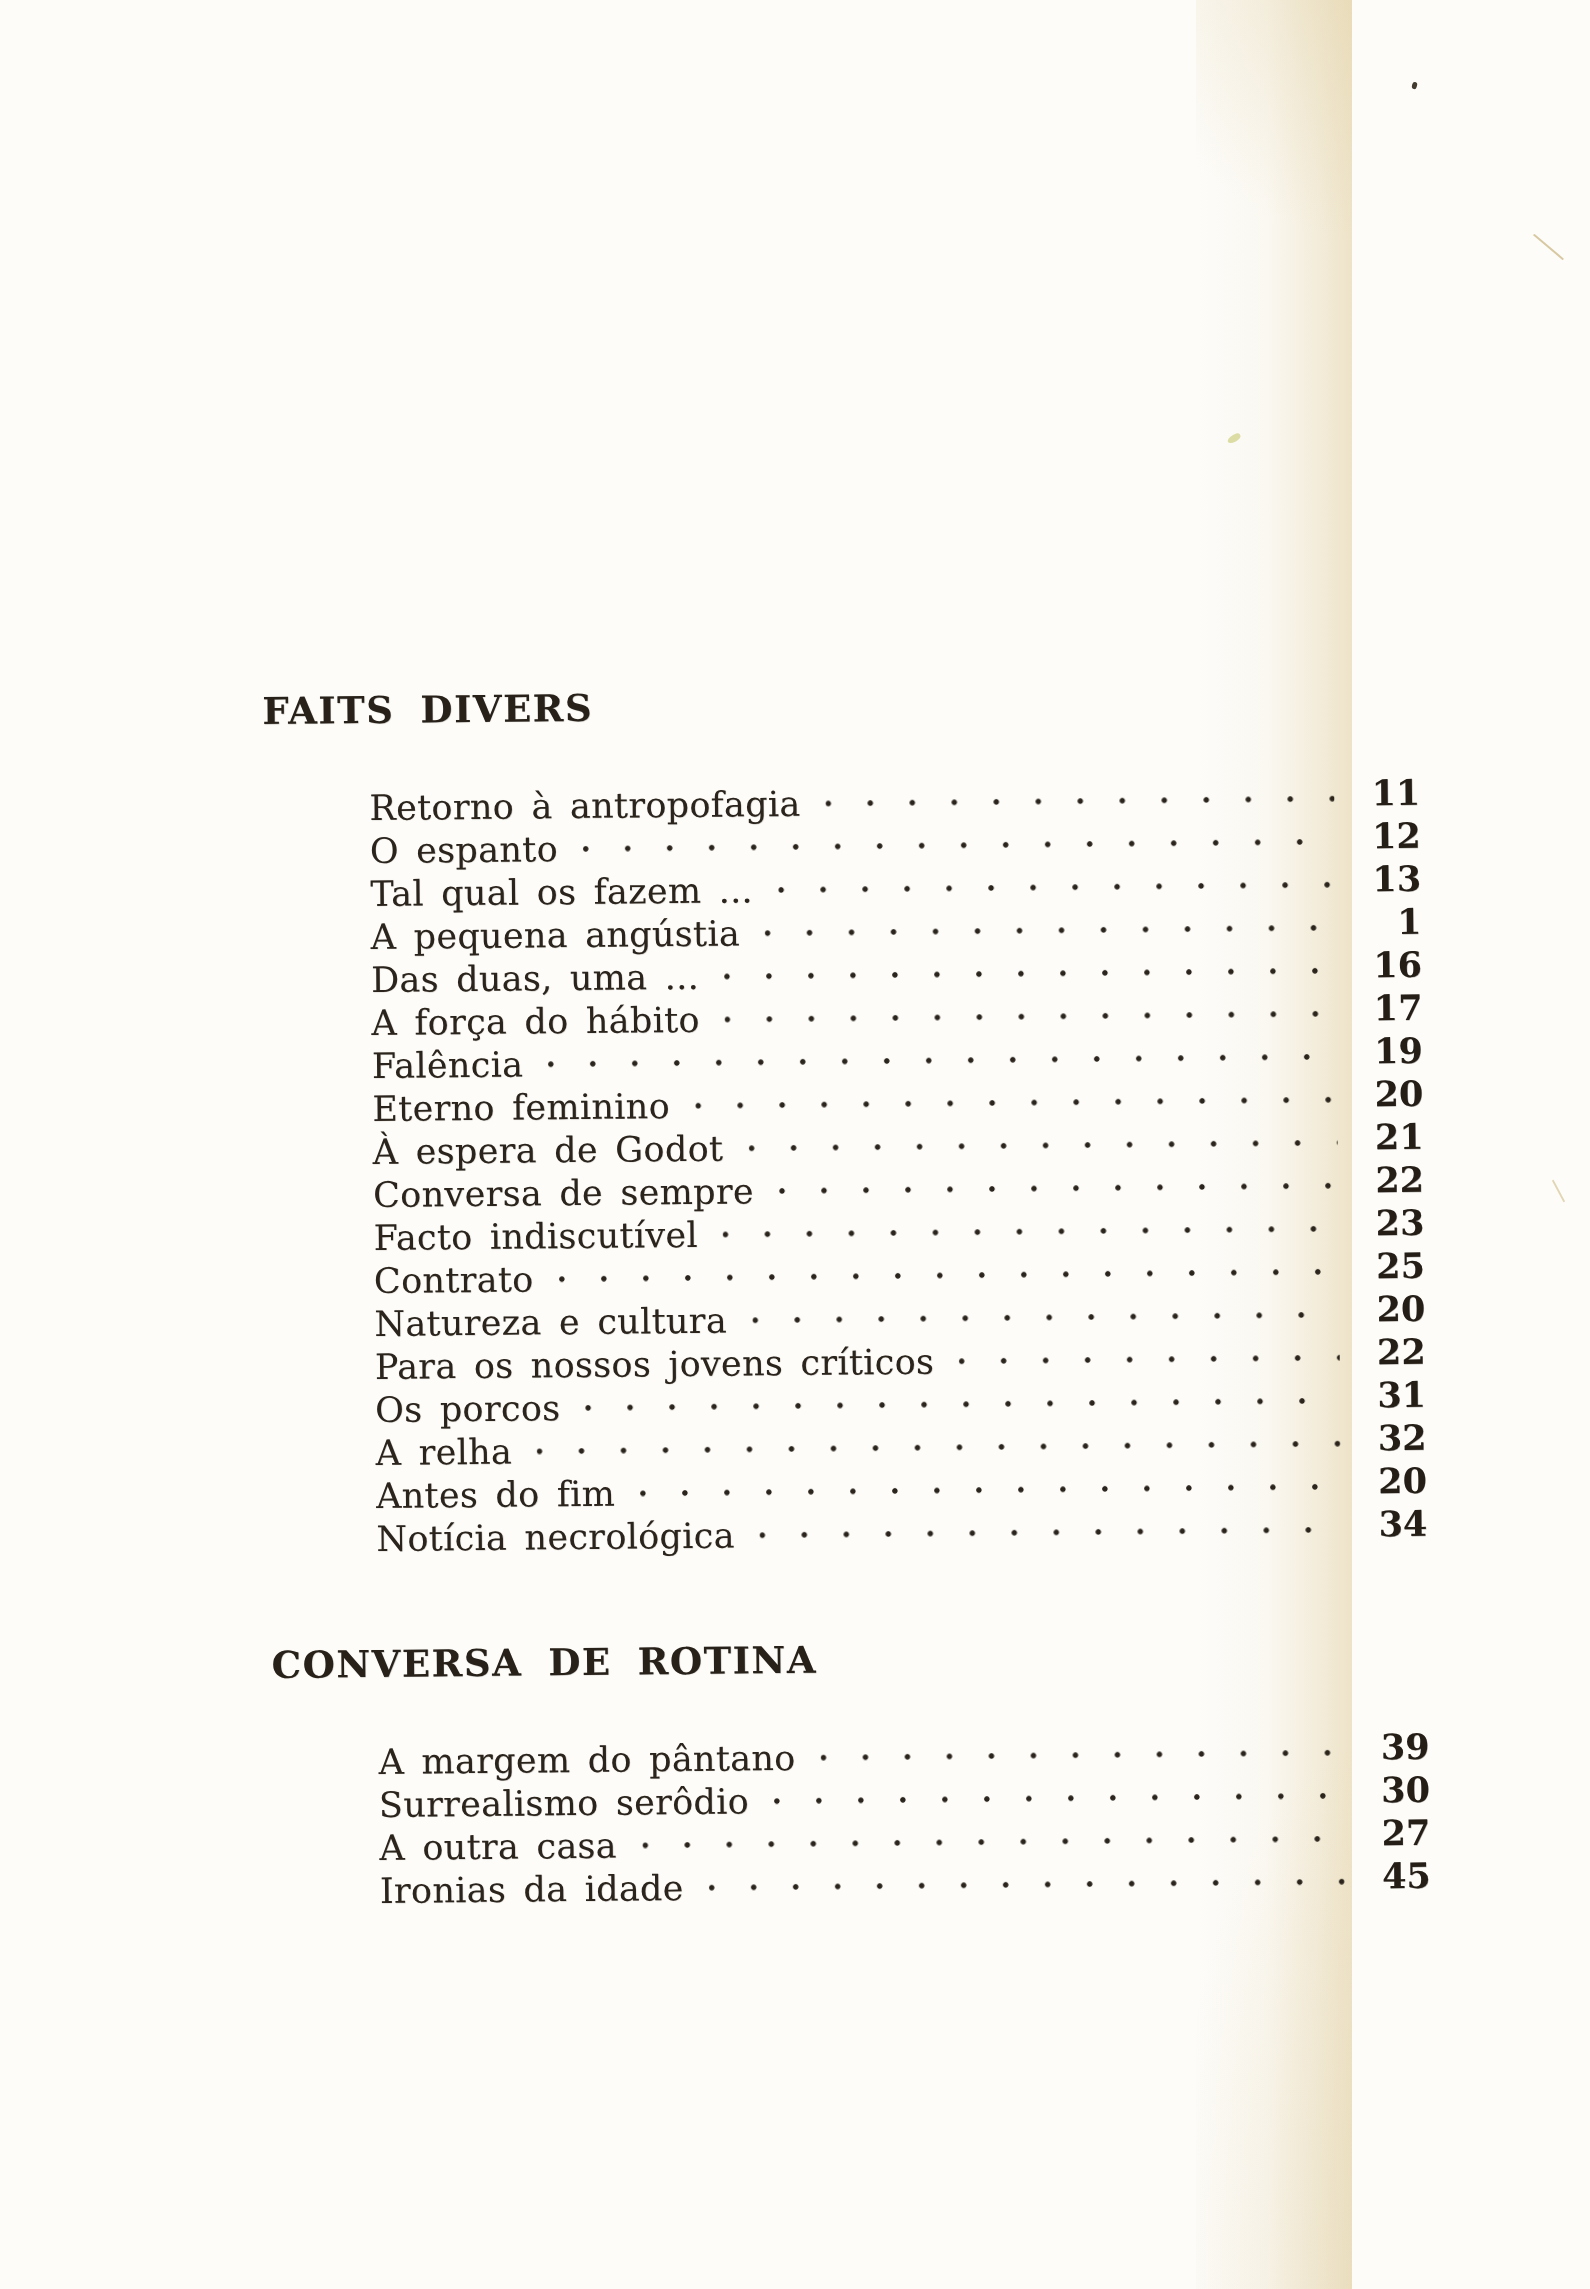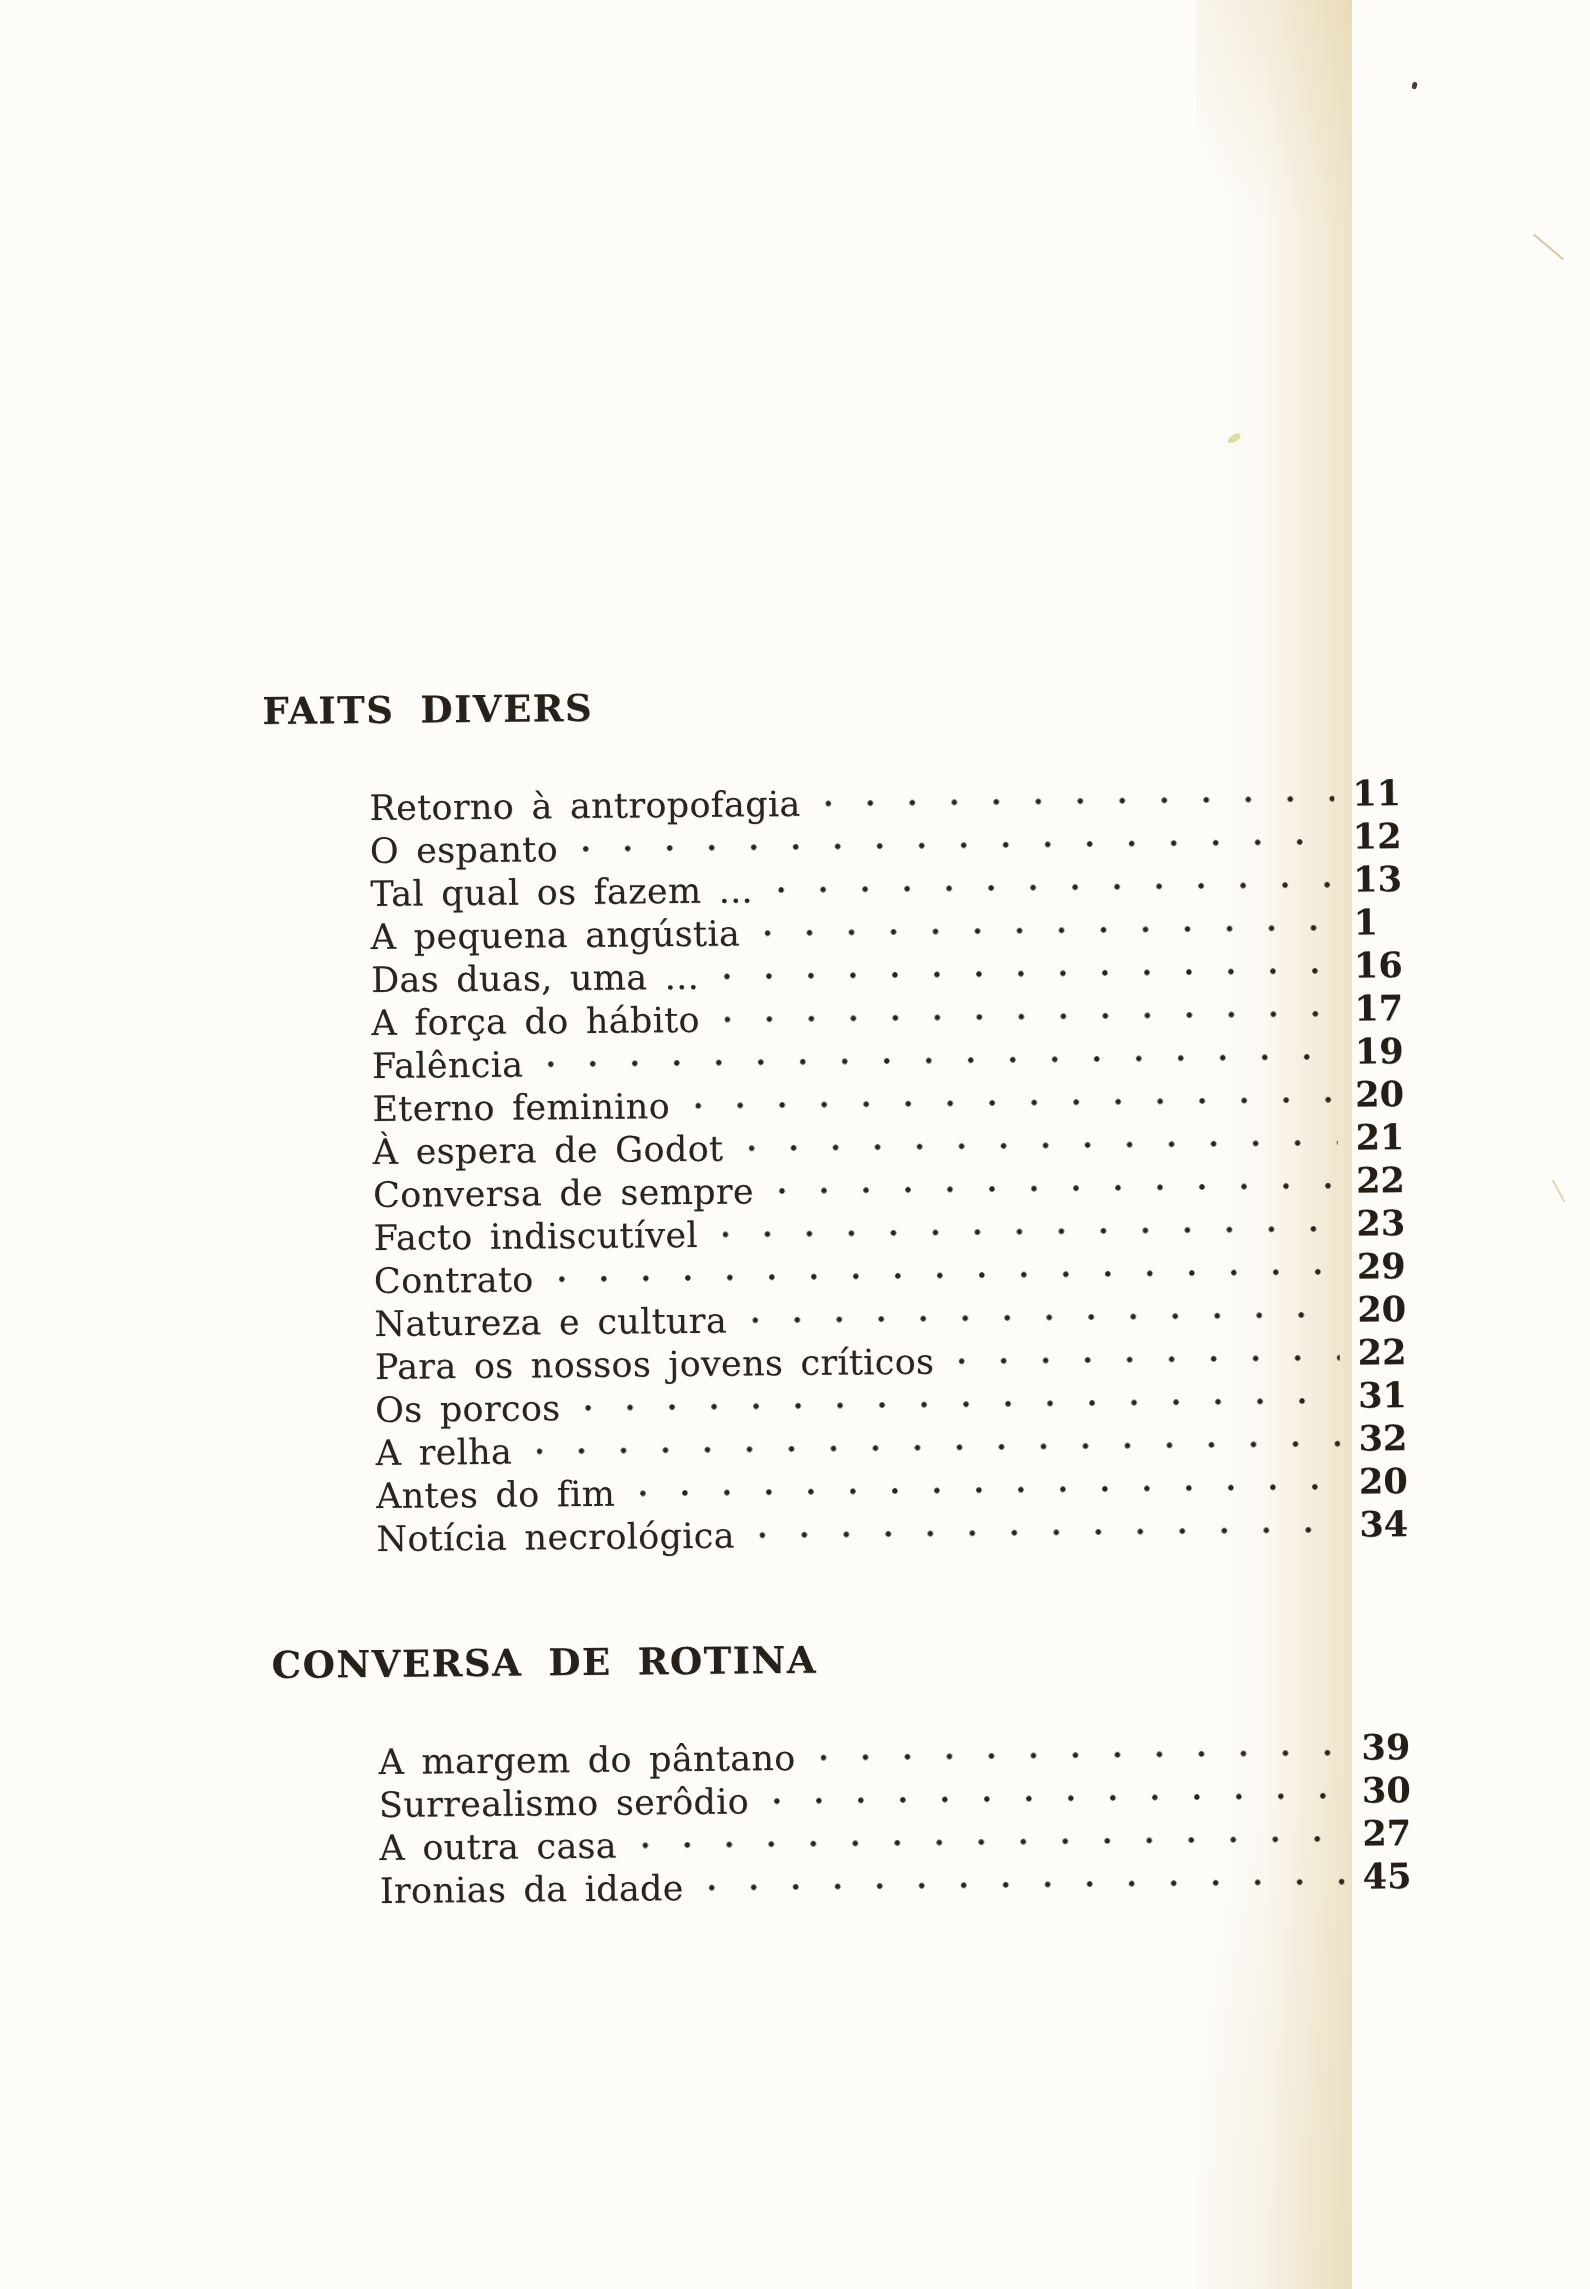--- a/index.html
+++ b/index.html
@@ -106,20 +106,21 @@
     height: 43px;
     margin: 0 17.6px 0 25px;
     background-image: radial-gradient(circle at 2.9px 2.9px, #2a241c 2.3px, rgba(42,36,28,0) 3.1px);
     background-size: 42px 5.9px;
     background-repeat: repeat-x;
     background-position: left calc(100% - 8.8px);
   }
   .pagenum {
     flex: 0 0 68px;
     width: 68px;
+    text-align: right;
     font-size: 35px;
     font-weight: bold;
     color: #241e16;
     position: relative;
     top: -4.9px;
     text-shadow: 0.4px 0.4px 0.6px rgba(36,30,22,0.35);
   }
 </style>
 </head>
 <body>
@@ -197,21 +198,21 @@
 
   <div class="toc-row">
     <span class="toc-title">Facto indiscutível</span>
     <span class="leader"></span>
     <span class="pagenum">23</span>
   </div>
 
   <div class="toc-row">
     <span class="toc-title">Contrato</span>
     <span class="leader"></span>
-    <span class="pagenum">29</span>
+    <span class="pagenum">25</span>
   </div>
 
   <div class="toc-row">
     <span class="toc-title">Natureza e cultura</span>
     <span class="leader"></span>
     <span class="pagenum">20</span>
   </div>
 
   <div class="toc-row">
     <span class="toc-title">Para os nossos jovens críticos</span>

